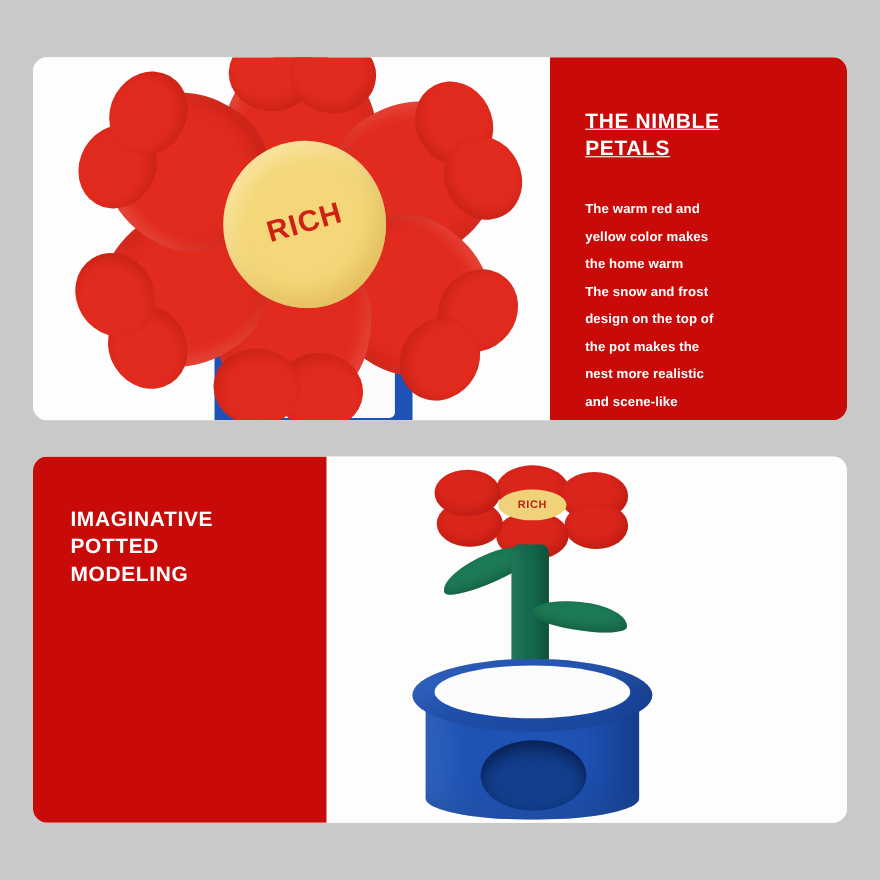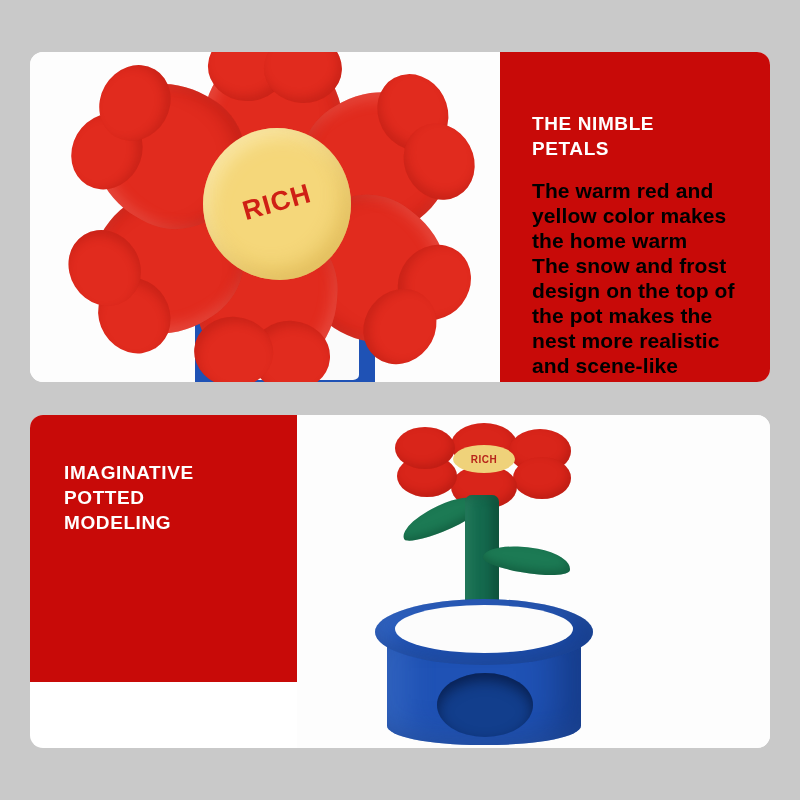--- a/index.html
+++ b/index.html
@@ -52,46 +52,46 @@
   }
   .text-pane {
     position: relative;
     background: #c80a08;
     flex: none;
     overflow: hidden;
   }
 
   .card-top .photo-pane { width: 470px; height: 330px; }
   .card-top .text-pane  { width: 270px; height: 330px; }
-  .card-bottom .text-pane  { width: 267px; height: 267px; }
+  .card-bottom .text-pane  { width: 267px; height: 333px; }
   .card-bottom .photo-pane { width: 473px; height: 333px; }
 
   
   .headline {
     position: absolute;
     color: #ffffff;
     font-weight: bold;
     font-size: 19px;
     line-height: 25px;
     letter-spacing: 0.6px;
     white-space: pre-line;
     margin: 0;
   }
   .body-copy {
     position: absolute;
-    color: #000000;
+    color: #ffffff;
     font-weight: bold;
-    font-size: 21px;
+    font-size: 12px;
     line-height: 25px;
     letter-spacing: 0.1px;
     white-space: pre-line;
     margin: 0;
   }
 
-  .top-headline  { left: 32px; top: 59px;  width: 215px; }
+  .top-headline  { left: 32px; top: 46px;  width: 215px; text-decoration: underline; }
   .top-body      { left: 32px; top: 126px; width: 216px; }
   .bot-headline  { left: 34px; top: 45px;  width: 215px; }
   .bot-body      { left: 34px; top: 130px; width: 218px; }
 
   
   .flower-big {
     position: absolute;
     left: 45px;
     top: -8px;
     width: 400px;

